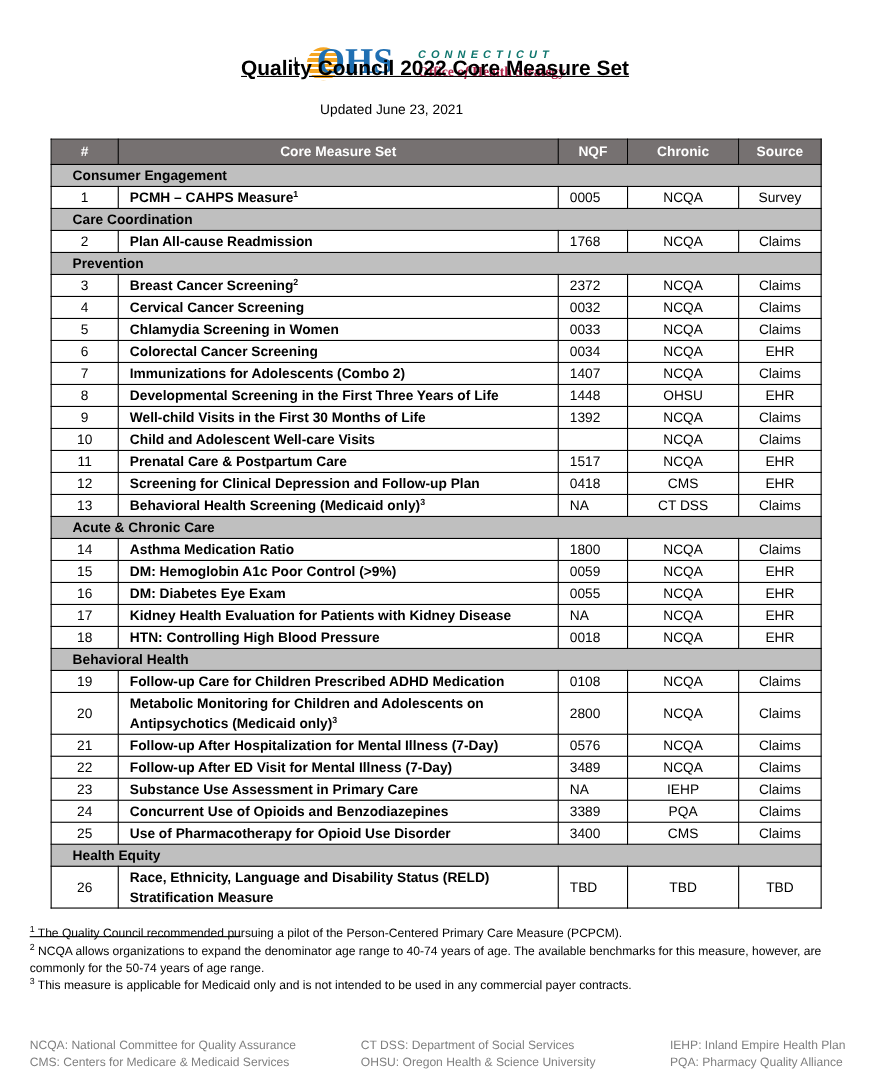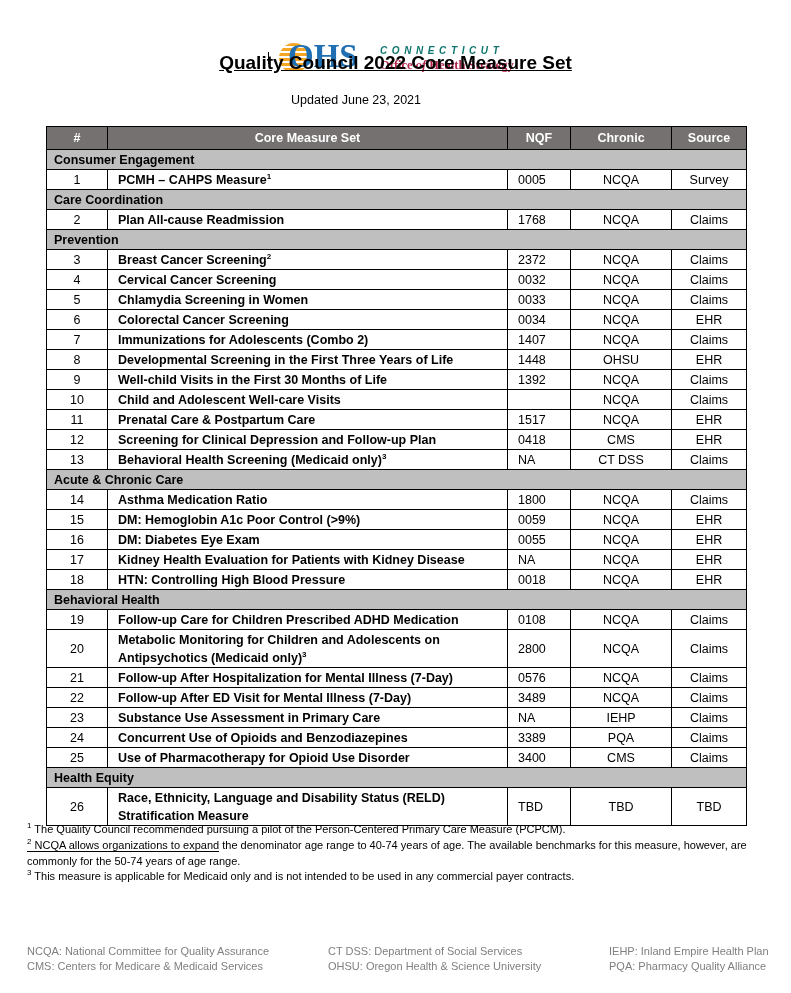--- a/index.html
+++ b/index.html
@@ -21,25 +21,25 @@
   .subtitle { position: absolute; left: 0; width: 712px; top: 93px; text-align: center; font-size: 12.5px; }
   table.measures { position: absolute; left: 46px; top: 126px; width: 701px; border-collapse: collapse;
                    font-size: 12.5px; }
   table.measures td, table.measures th { border: 1px solid #000; padding: 0 10px; height: 19px; }
   table.measures th { background: #767171; color: #fff; font-weight: bold; height: 22px; text-align: center; }
   .col-num { width: 40px; text-align: center; }
   .col-name { text-align: left; font-weight: bold; }
   .col-nqf { width: 42px; text-align: left; }
   .col-steward { width: 80px; text-align: center; }
   .col-source { width: 54px; text-align: center; }
-  tr.category td { background: #bfbfbf; font-weight: bold; text-align: left; padding-left: 7px; }
+  tr.category td { background: #bfbfbf; font-weight: bold; text-align: left; padding-left: 19px; }
   tr.tall td { height: 37px; line-height: 18px; }
   sup { font-size: 8px; vertical-align: super; line-height: 0; }
   .fn-rule { position: absolute; left: 27px; top: 851px; width: 192px; height: 1px; background: #000; }
-  .footnotes { position: absolute; left: 27px; top: 822px; width: 740px; font-size: 11px; line-height: 15.8px; }
+  .footnotes { position: absolute; left: 27px; top: 842px; width: 740px; font-size: 11px; line-height: 15.8px; }
   .footnotes p { margin: 0; }
   .abbr { position: absolute; top: 944px; font-size: 11px; line-height: 15px; color: #7f7f7f; }
   .abbr p { margin: 0; white-space: nowrap; }
 </style>
 </head>
 <body>
 
 <div class="logo">
   <div class="logo-mark">
     <div class="sun"></div>

